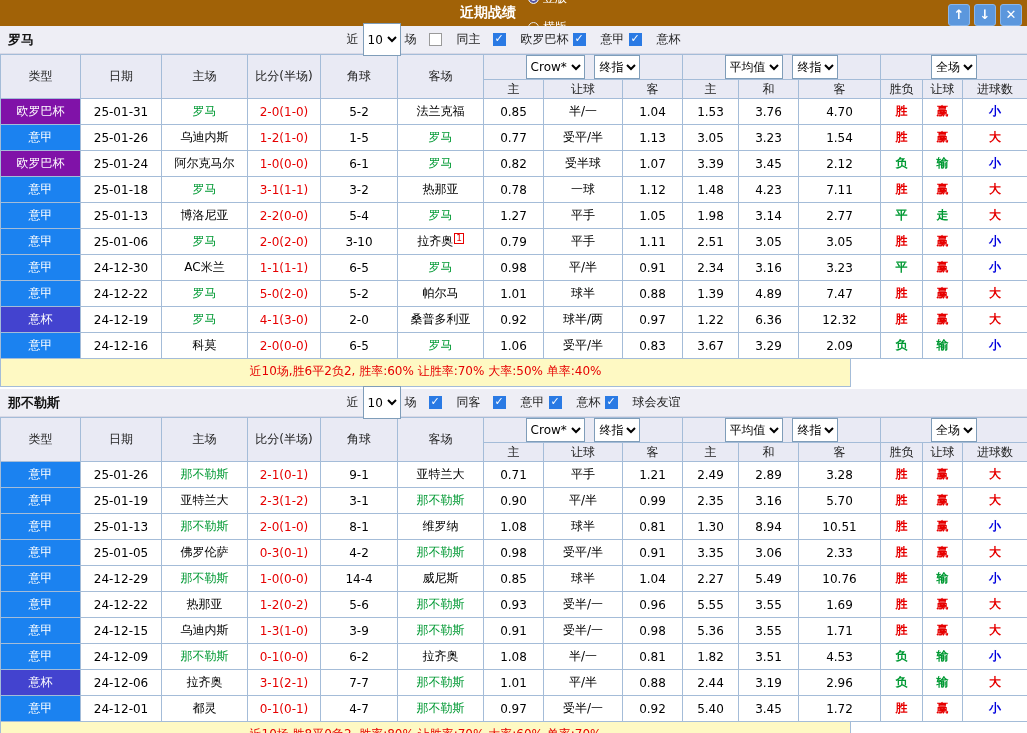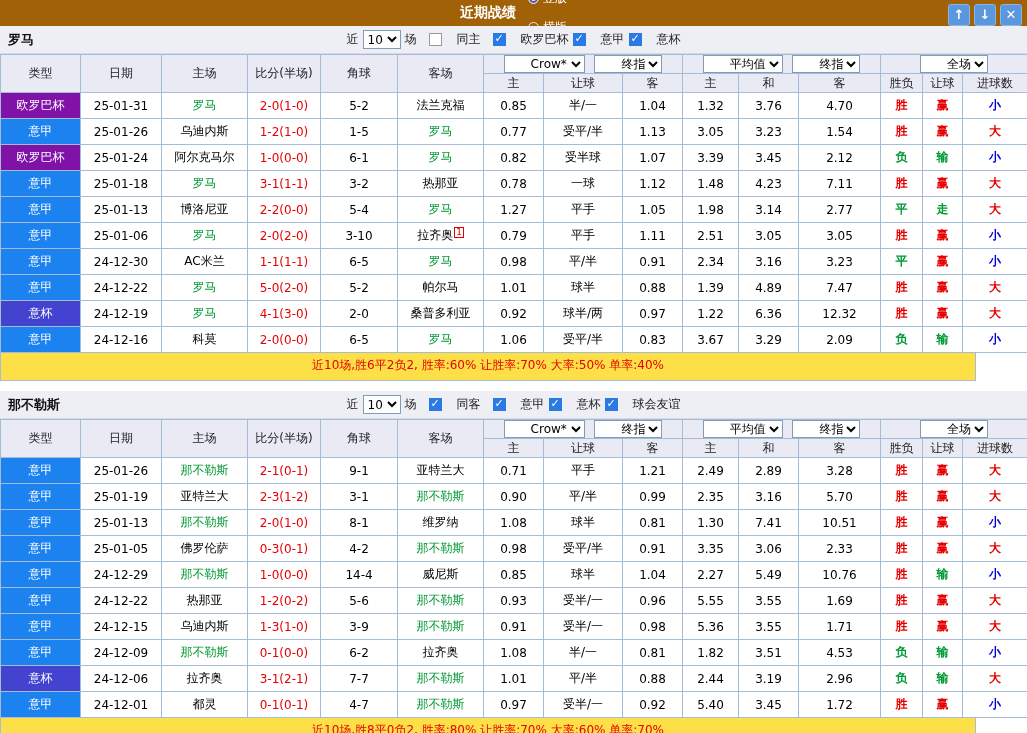--- a/index.html
+++ b/index.html
@@ -22,69 +22,69 @@
     background: transparent; display: inline-block;
   }
   .radio.checked { background: #e9e9f8; box-shadow: inset 0 0 0 2px #55549f; }
   .tb-buttons { position: absolute; right: 5px; top: 4px; display: flex; gap: 4px; }
   .tb-btn {
     width: 22px; height: 22px; background: #5b97dd; border: 1px solid #8ab6ea;
     border-radius: 3px; color: #fff; font-size: 13px; line-height: 20px;
     text-align: center; cursor: pointer; font-weight: bold;
   }
   
-  .section { margin-bottom: 10px; }
+  .section { margin-bottom: 2px; }
   .section-header {
     height: 28px; background: #eeeef5; border-bottom: 1px solid #d9d9e6;
     display: flex; align-items: center; position: relative;
   }
   .team-name { font-weight: bold; font-size: 13px; margin-left: 8px; color: #111; }
   .filter {
     position: absolute; left: 50%; transform: translateX(-50%);
     display: flex; align-items: center; gap: 4px; white-space: nowrap; color: #222;
   }
   .filter select, .sel-cell select {
-    height: 19px; font-size: 12px; border: 1px solid #7f9db9; background: #fff;
+    height: 33px; font-size: 12px; border: 1px solid #7f9db9; background: #fff;
     font-family: inherit;
   }
   .gap-l { margin-left: 8px; }
   .cb-group { display: flex; align-items: center; gap: 15px; }
   .cb {
     width: 13px; height: 13px; border: 1px solid #9a9a9a; background: #fff;
     display: inline-block; position: relative; flex: none; cursor: pointer;
   }
   .cb.checked { background: #2a7ae4; border-color: #2a7ae4; }
   .cb.checked::after {
     content: "\2713"; position: absolute; left: 1px; top: -2px;
     color: #fff; font-size: 11px; font-weight: bold;
   }
   
   table { border-collapse: collapse; table-layout: fixed; width: 1027px; }
   th, td {
     border: 1px solid #a4bcd8; text-align: center; font-weight: normal;
     overflow: hidden; white-space: nowrap;
   }
   thead th { background: #e9eaf4; height: 19px; color: #222; }
-  .sel-cell select { height: 18px; margin: 0 3px; padding-left: 22px; }
+  .sel-cell select { height: 24px; margin: 0 3px; }
   tbody td { height: 26px; background: #fff; }
   td.c-type { color: #fff; }
   .t-europa { background: #8012a8; }
   .t-seriea { background: #1b82f0; }
   .t-cup    { background: #4343cf; }
   .team { color: #009933; }
   .c-score { color: #e60000; }
   .c-res { font-weight: bold; }
   .red   { color: #e60000; }
   .green { color: #009933; }
   .blue  { color: #0000dd; }
   .rc { color: #e60000; font-size: 9px; display: inline-block; vertical-align: 4px; }
   .rc:not(:empty) { border: 1px solid #e60000; line-height: 9px; padding: 0 1px; margin-left: 1px; }
   .summary {
-    width: 976px; border: 1px solid #a4bcd8; border-top: none;
-    text-align: center; color: #e60000; padding: 4px 0 6px; background: #fde047;
+    width: 851px; border: 1px solid #a4bcd8; border-top: none;
+    text-align: center; color: #e60000; padding: 4px 0 6px; background: #fef9c3;
   }
 </style>
 </head>
 <body>
 
 <div class="titlebar">
   <div class="titlebar-center">
     <span class="page-title">近期战绩</span>
     <div class="radio-group">
       <span class="radio-opt">
@@ -183,21 +183,21 @@
         <tr>
     <td class="c-type t-europa">欧罗巴杯</td>
     <td>25-01-31</td>
     <td class="team">罗马</td>
     <td class="c-score">2-0(1-0)</td>
     <td>5-2</td>
     <td><span>法兰克福</span><span class="rc"></span></td>
     <td>0.85</td>
     <td>半/一</td>
     <td>1.04</td>
-    <td>1.32</td>
+    <td>1.53</td>
     <td>3.76</td>
     <td>4.70</td>
     <td class="c-res red">胜</td>
     <td class="c-res red">赢</td>
     <td class="c-res blue">小</td>
   </tr>
         <tr>
     <td class="c-type t-seriea">意甲</td>
     <td>25-01-26</td>
     <td>乌迪内斯</td>
@@ -469,21 +469,21 @@
     <td class="c-type t-seriea">意甲</td>
     <td>25-01-13</td>
     <td class="team">那不勒斯</td>
     <td class="c-score">2-0(1-0)</td>
     <td>8-1</td>
     <td><span>维罗纳</span><span class="rc"></span></td>
     <td>1.08</td>
     <td>球半</td>
     <td>0.81</td>
     <td>1.30</td>
-    <td>7.41</td>
+    <td>8.94</td>
     <td>10.51</td>
     <td class="c-res red">胜</td>
     <td class="c-res red">赢</td>
     <td class="c-res blue">小</td>
   </tr>
         <tr>
     <td class="c-type t-seriea">意甲</td>
     <td>25-01-05</td>
     <td>佛罗伦萨</td>
     <td class="c-score">0-3(0-1)</td>

